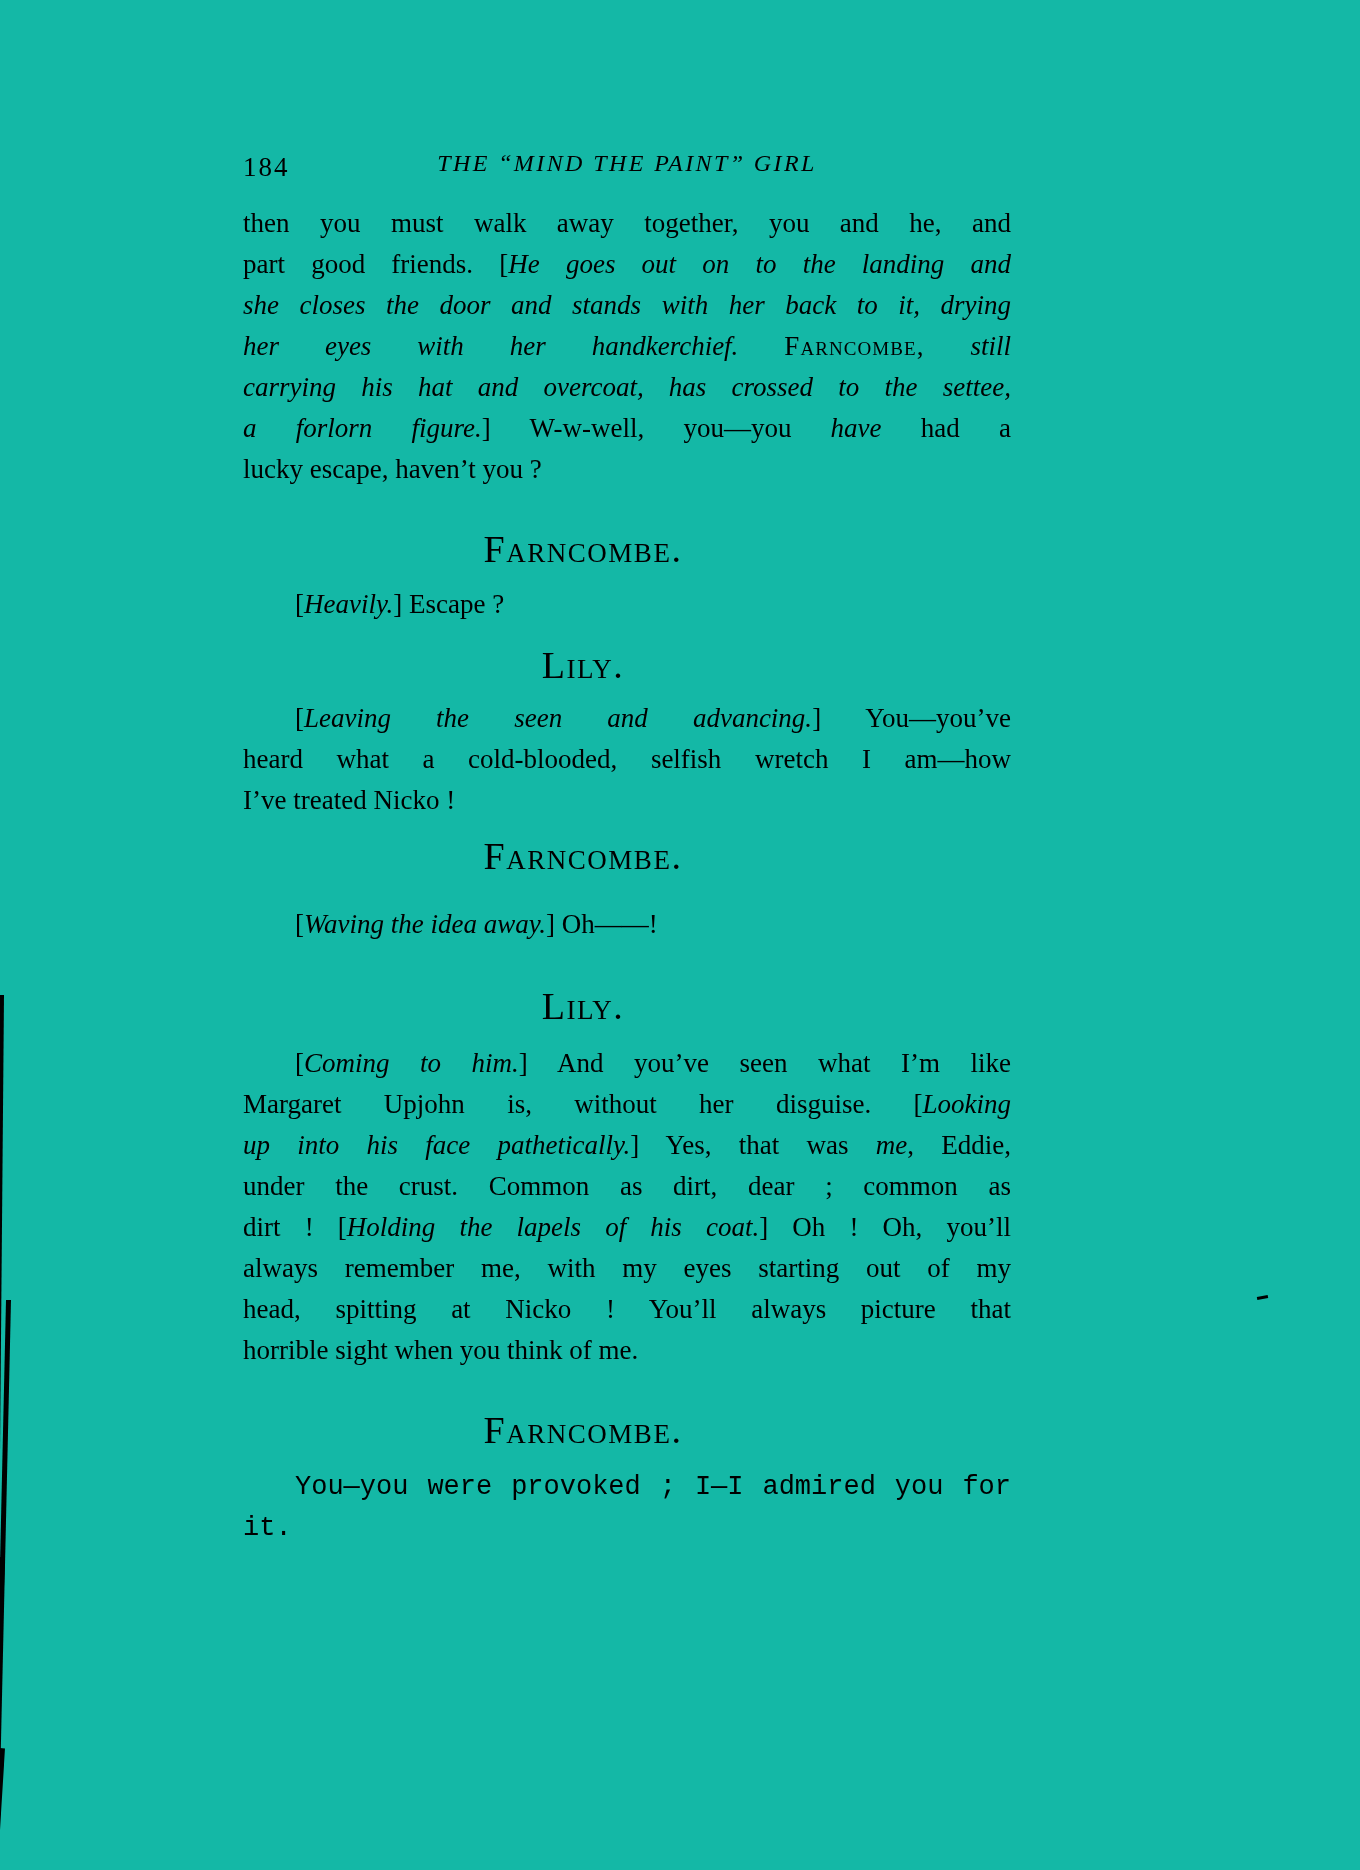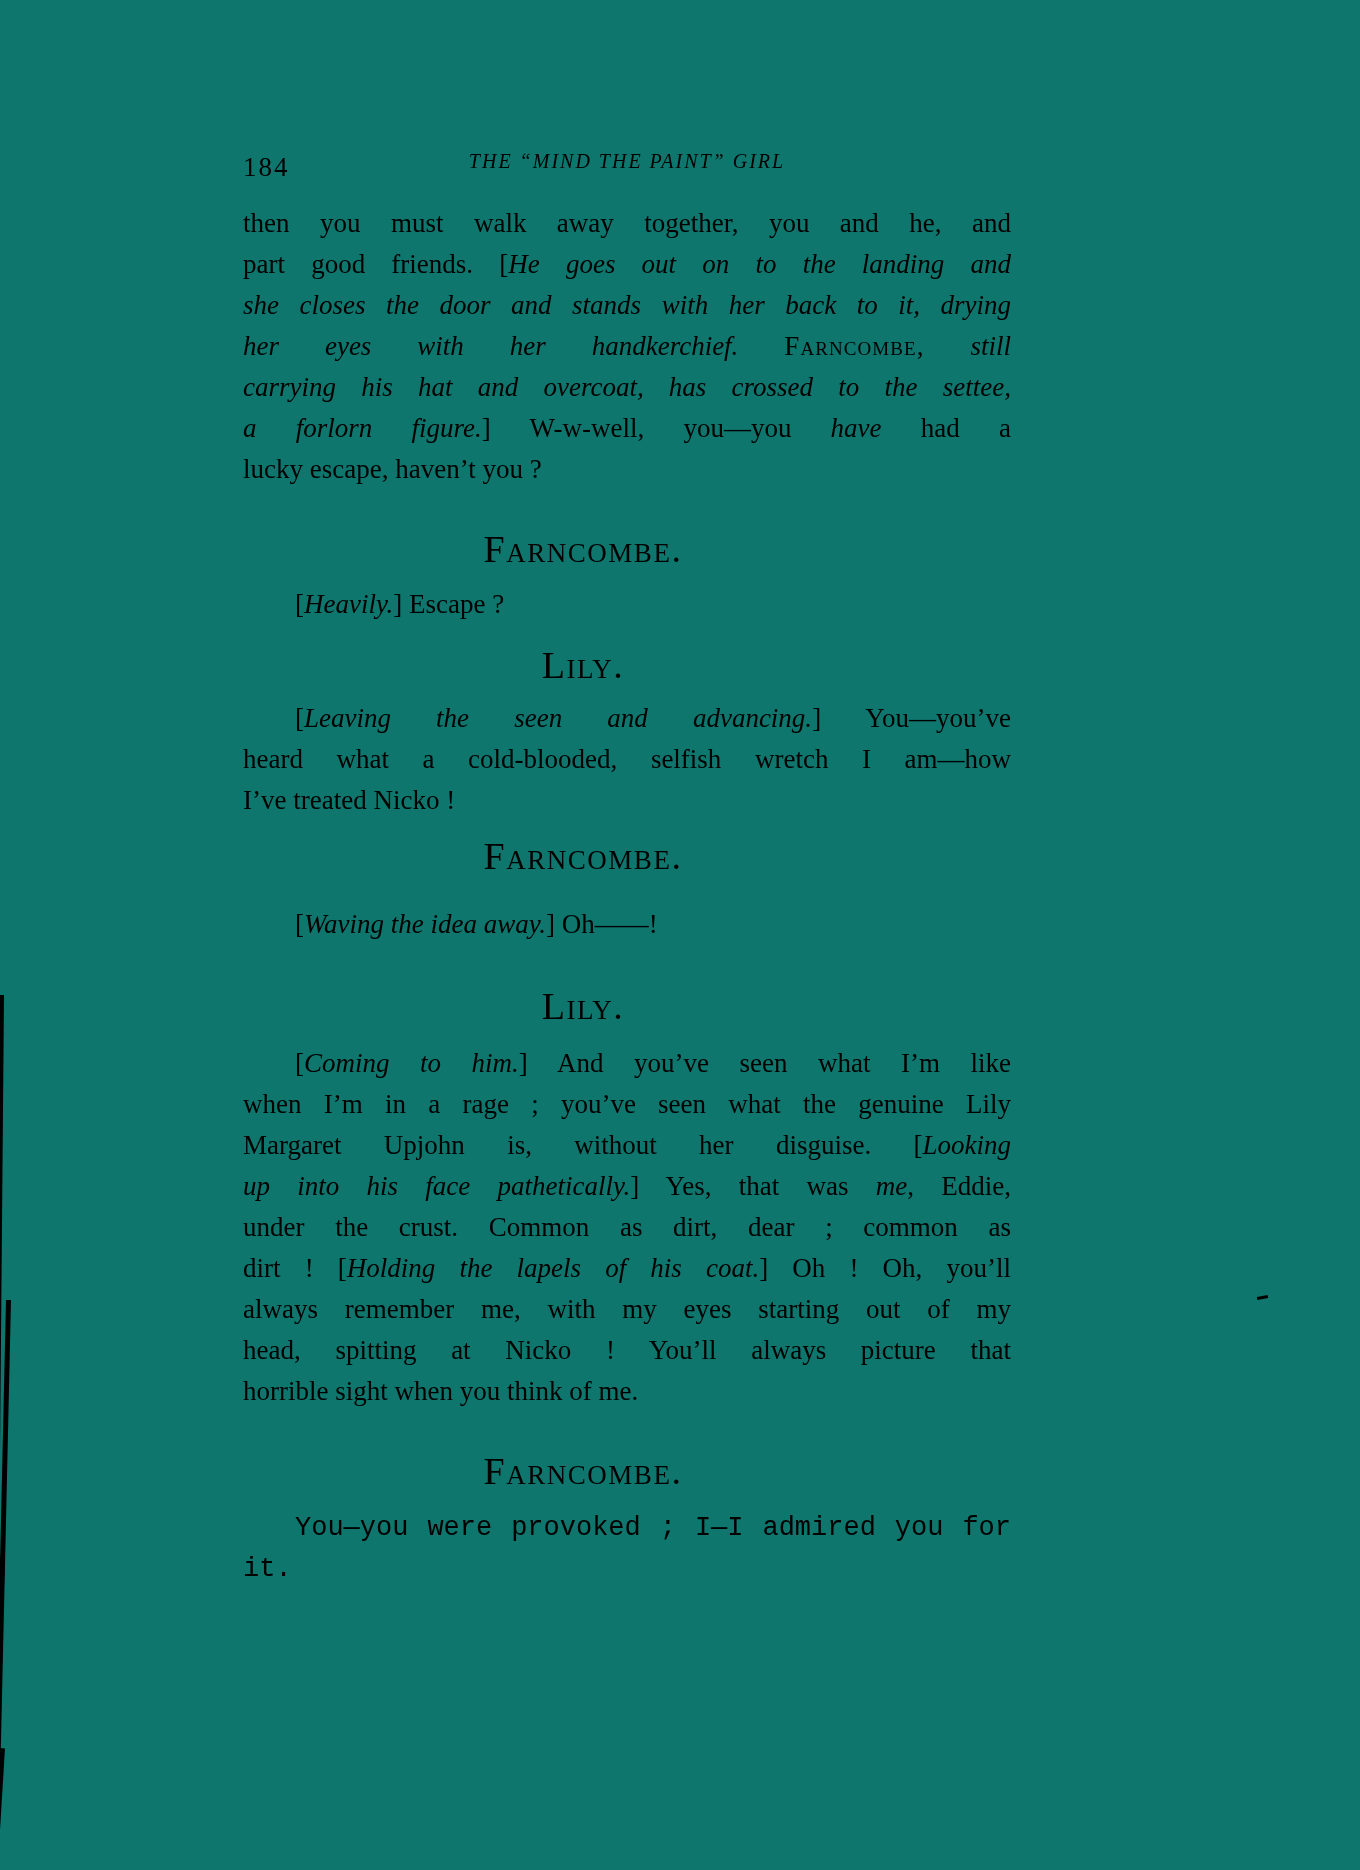--- a/index.html
+++ b/index.html
@@ -1,31 +1,31 @@
 <!DOCTYPE html>
 <html><head>
 <meta charset="utf-8">
 <style>
   * { margin:0; padding:0; box-sizing:border-box; }
   html, body { background:#ffffff; }
   .page {
     position:relative;
     width:1360px; height:1870px;
-    background:#0f766e; color:#000;
+    background:#14b8a6; color:#000;
     font-family:"Liberation Serif","DejaVu Serif",serif;
     overflow:hidden;
   }
   .content { position:absolute; left:243px; top:0; width:768px; }
 
   .pagehead { margin-top:150px; height:34px; position:relative; font-size:27px; }
   .pagenum  { position:absolute; left:0; top:2px; letter-spacing:2px; }
   .runtitle {
     position:absolute; left:0; right:0; top:0;
     text-align:center; font-style:italic;
-    letter-spacing:0.10em; white-space:nowrap; font-size:20px;
+    letter-spacing:0.10em; white-space:nowrap; font-size:24px;
   }
 
   .blk { font-size:27px; line-height:41px; }
   .line { text-align:left; }
   .line.j { text-align:justify; text-align-last:justify; text-justify:inter-word; }
   .line.ind { text-indent:52px; }
 
   .heading { width:680px; text-align:center; font-size:38px; height:41px; }
   .sc { font-variant:small-caps; letter-spacing:0.04em; font-style:normal; }
   .it { font-style:italic; }
@@ -90,21 +90,20 @@
         <div class="line j"><span class="rm">heard what a cold-blooded, selfish wretch I am—how</span></div>
         <div class="line"><span class="rm">I’ve treated Nicko !</span></div>
       </section>
     <section class="blk b5 heading"><span class="sc">Farncombe.</span></section>
     <section class="blk b6">
         <div class="line ind"><span class="rm">[</span><span class="it">Waving the idea away.</span><span class="rm">] Oh——!</span></div>
       </section>
     <section class="blk b7 heading"><span class="sc">Lily.</span></section>
     <section class="blk b8">
         <div class="line j ind"><span class="rm">[</span><span class="it">Coming to him.</span><span class="rm">] And you’ve seen what I’m like</span></div>
-        <div class="line j"><span class="rm">when I’m in a rage ; you’ve seen what the genuine Lily</span></div>
         <div class="line j"><span class="rm">Margaret Upjohn is, without her disguise. [</span><span class="it">Looking</span></div>
         <div class="line j"><span class="it">up into his face pathetically.</span><span class="rm">] Yes, that was </span><span class="it">me</span><span class="rm">, Eddie,</span></div>
         <div class="line j"><span class="rm">under the crust. Common as dirt, dear ; common as</span></div>
         <div class="line j"><span class="rm">dirt ! [</span><span class="it">Holding the lapels of his coat.</span><span class="rm">] Oh ! Oh, you’ll</span></div>
         <div class="line j"><span class="rm">always remember me, with my eyes starting out of my</span></div>
         <div class="line j"><span class="rm">head, spitting at Nicko ! You’ll always picture that</span></div>
         <div class="line"><span class="rm">horrible sight when you think of me.</span></div>
       </section>
     <section class="blk b9 heading"><span class="sc">Farncombe.</span></section>
     <section class="blk b10">

